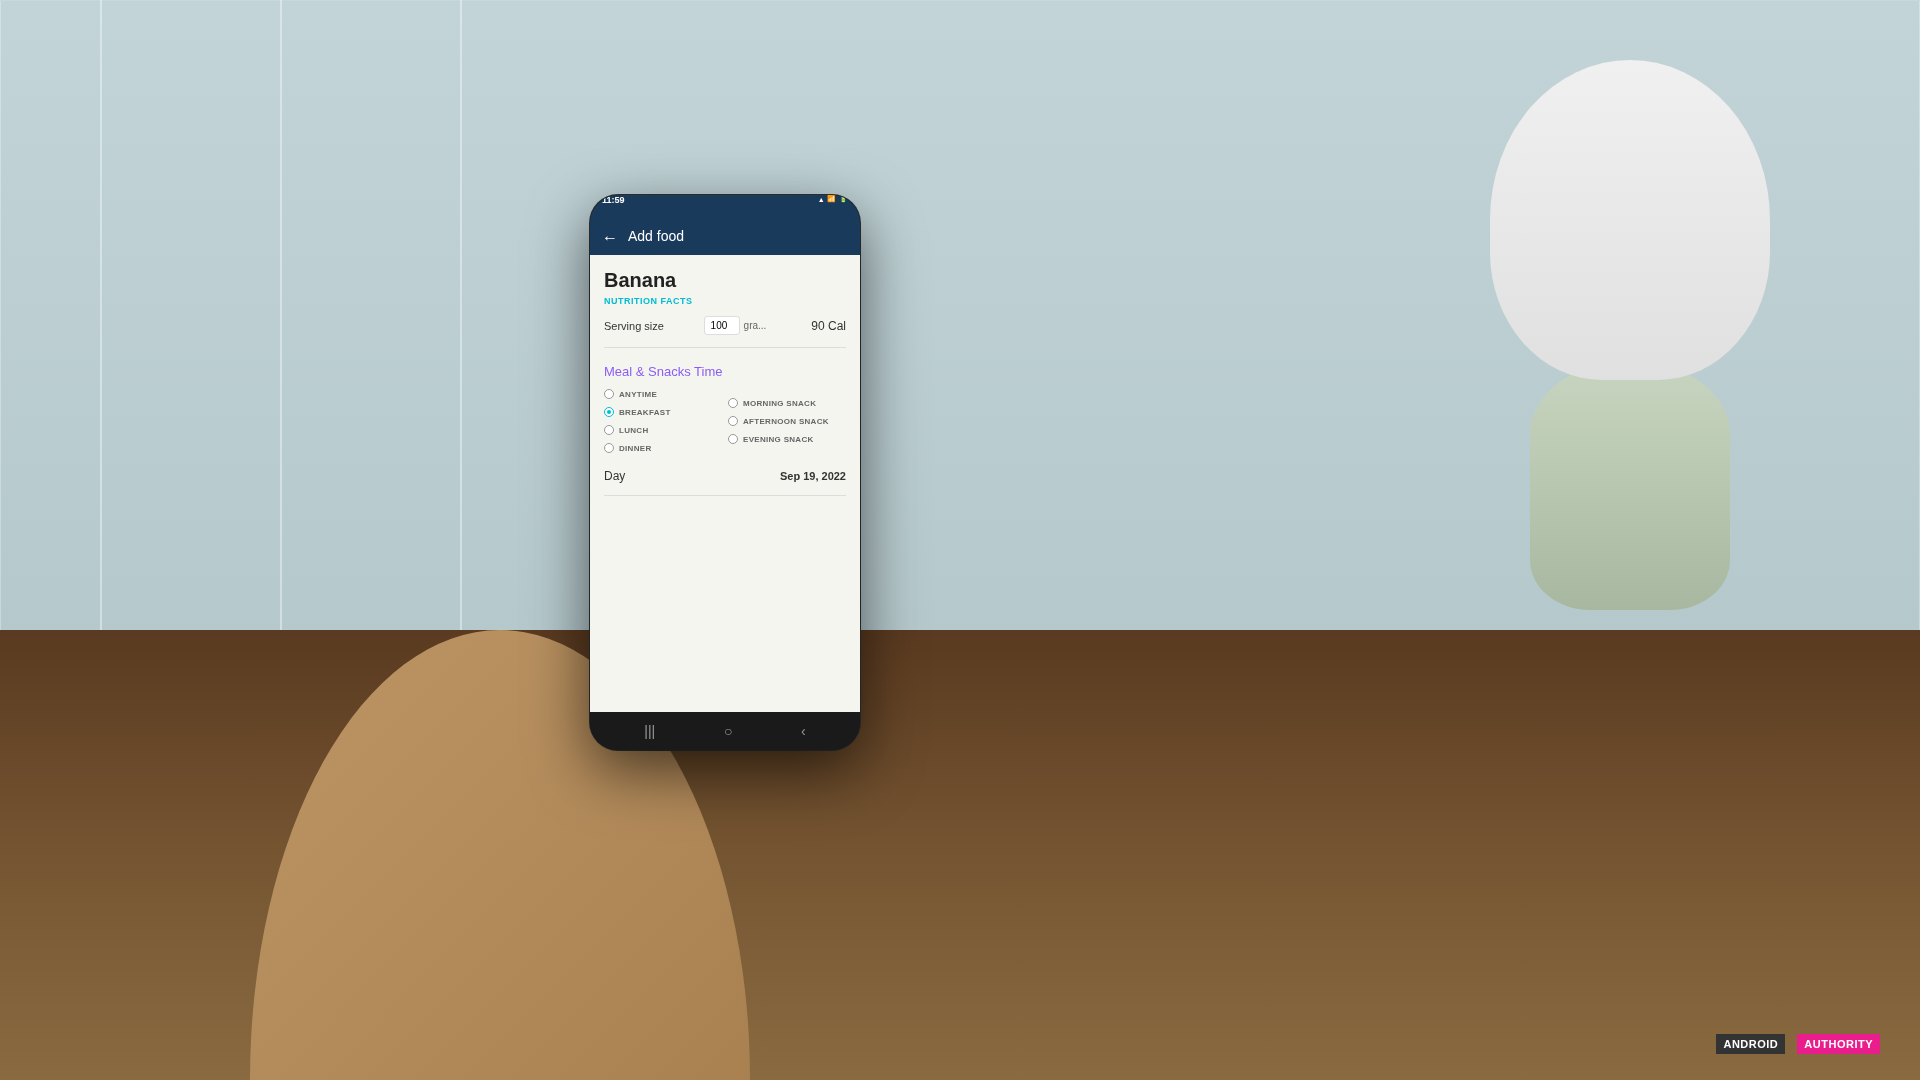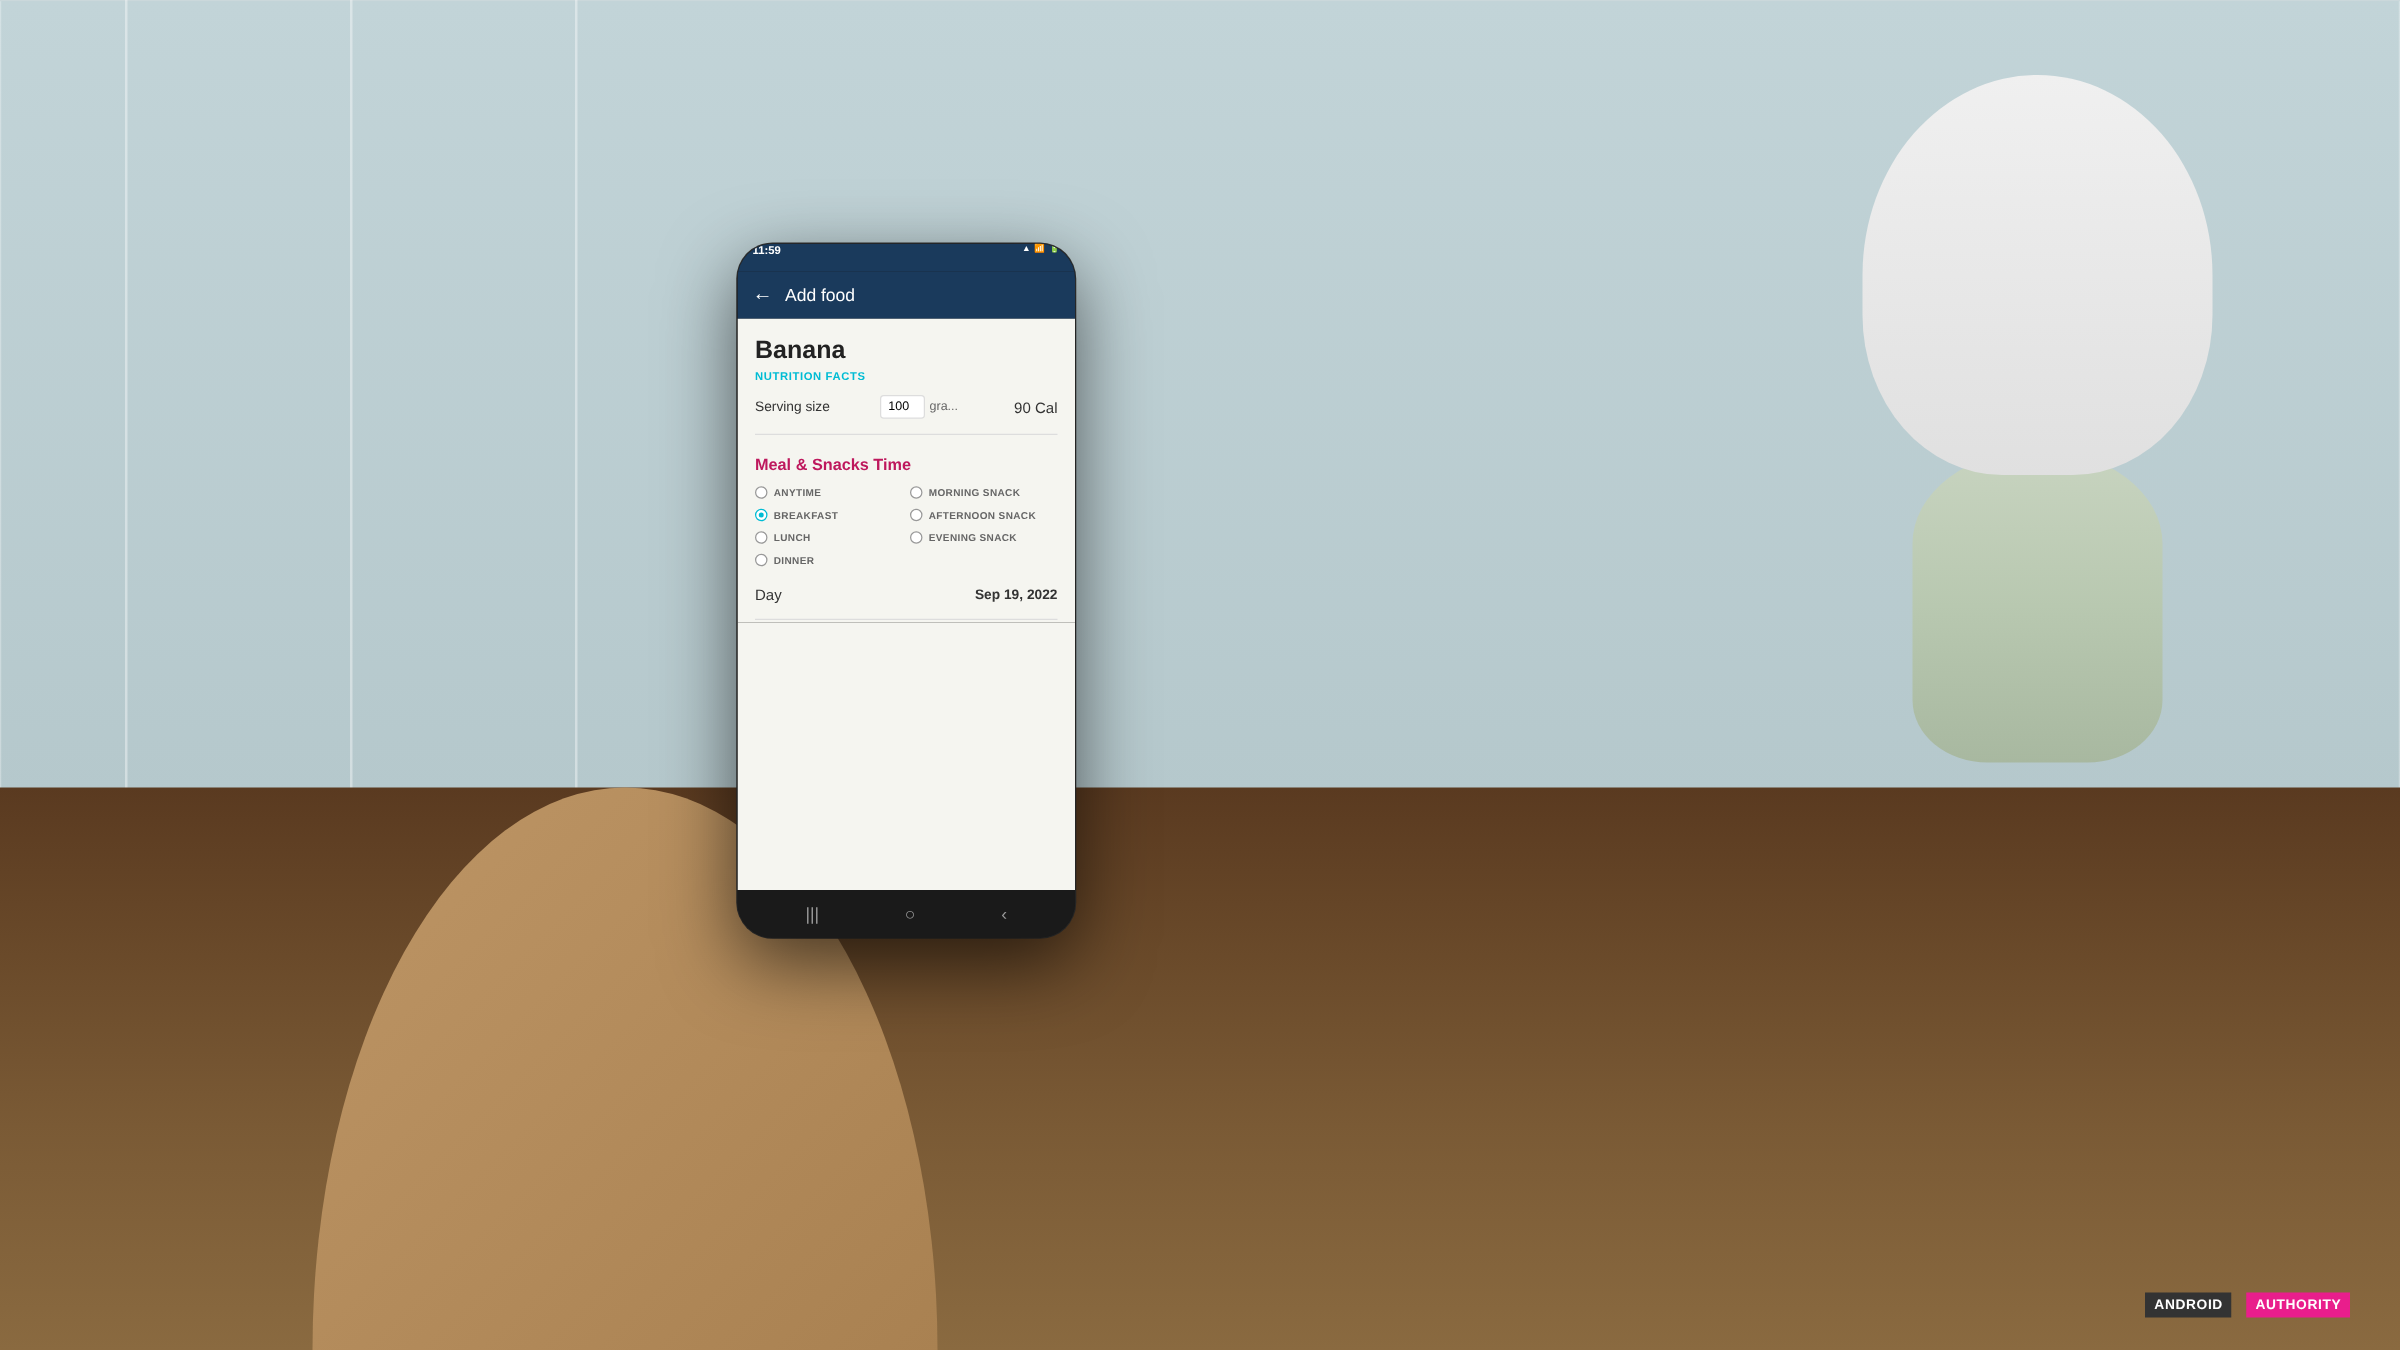--- a/index.html
+++ b/index.html
@@ -201,22 +201,22 @@
     }
 
     .calories {
       font-size: 12px;
       font-weight: normal;
       color: #333;
     }
 
     .meal-section-title {
       font-size: 13px;
-      font-weight: bold;
-      color: #be185d;
+      font-weight: normal;
+      color: #8b5cf6;
       margin-bottom: 10px;
     }
 
     .meal-options {
       display: grid;
       grid-template-columns: 1fr 1fr;
       gap: 6px;
       margin-bottom: 16px;
     }
 
@@ -396,21 +396,21 @@
             <div class="radio-option">
               <div class="radio-btn"></div>
               <span class="radio-label">LUNCH</span>
             </div>
             <div class="radio-option">
               <div class="radio-btn"></div>
               <span class="radio-label">DINNER</span>
             </div>
           </div>
 
-          <div style="display:flex;flex-direction:column;gap:8px;">
+          <div style="display:flex;flex-direction:column;gap:8px;justify-content:center;">
             <div class="radio-option">
               <div class="radio-btn"></div>
               <span class="radio-label">MORNING SNACK</span>
             </div>
             <div class="radio-option">
               <div class="radio-btn"></div>
               <span class="radio-label">AFTERNOON SNACK</span>
             </div>
             <div class="radio-option">
               <div class="radio-btn"></div>

